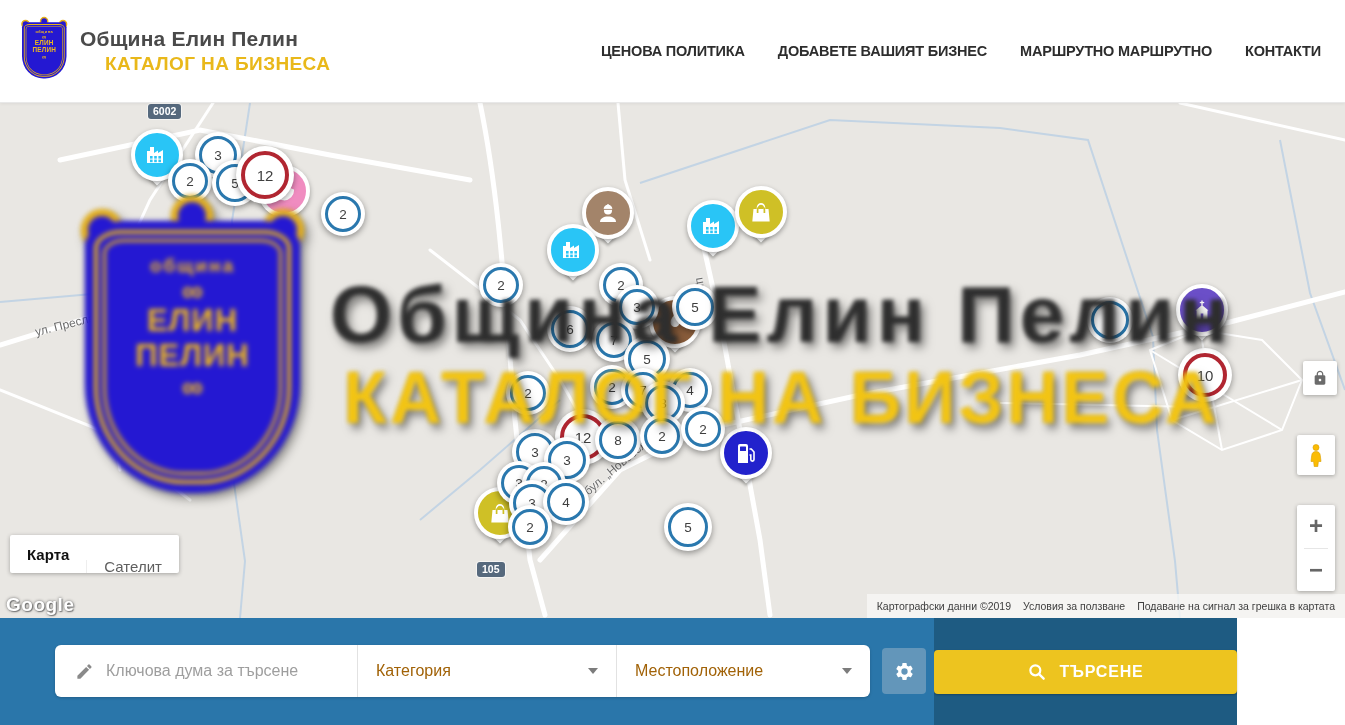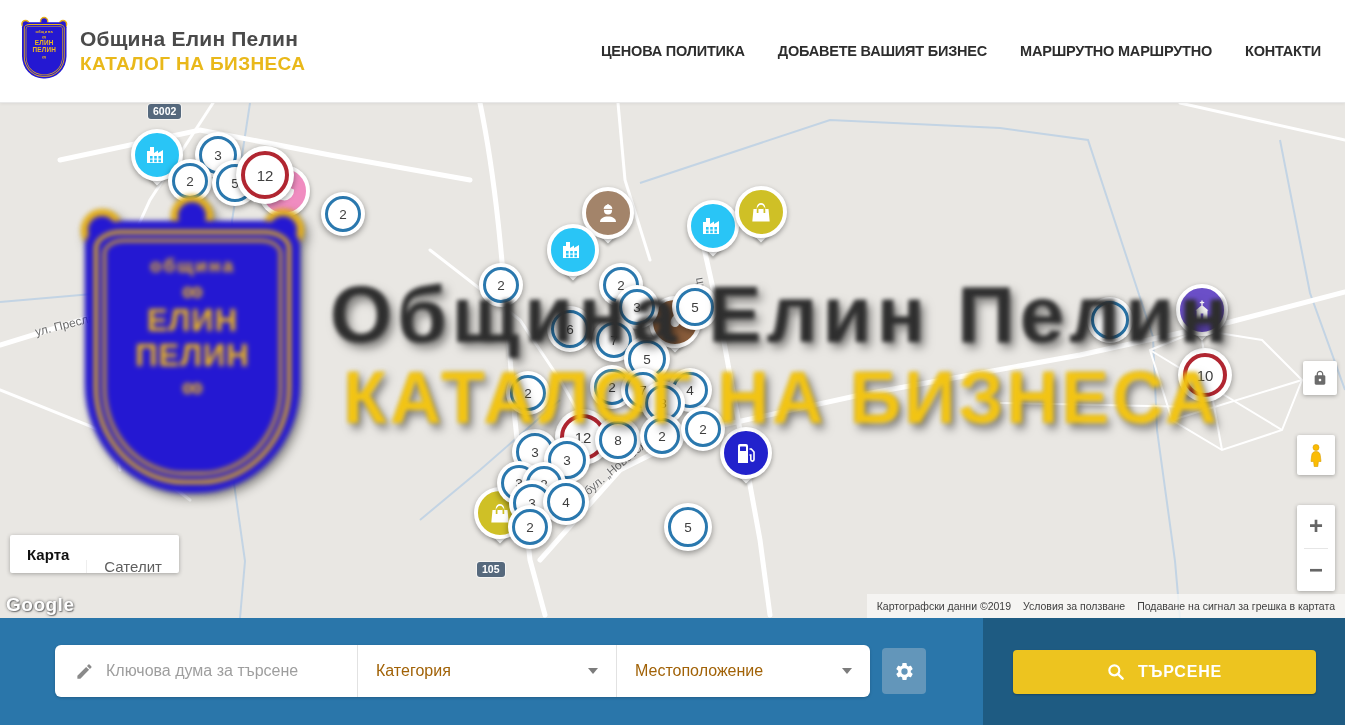--- a/index.html
+++ b/index.html
@@ -5,21 +5,21 @@
   * { margin:0; padding:0; box-sizing:border-box; }
   html,body { width:1345px; height:725px; overflow:hidden; font-family:"Liberation Sans", sans-serif; background:#fff; }
   .app { position:relative; width:1345px; height:725px; }
 
   
   header { position:absolute; top:0; left:0; width:100%; height:103px; background:#fff;
            border-bottom:1px solid #e8e8e8; box-shadow:0 1px 3px rgba(0,0,0,.06); z-index:30;
            display:flex; align-items:center; justify-content:space-between; padding:0 24px 0 22px; }
   .brand { display:flex; align-items:center; gap:10px; }
   .brand-text .t1 { font-size:21px; font-weight:bold; color:#4a4a4a; letter-spacing:.2px; }
-  .brand-text .t2 { font-size:19px; font-weight:bold; color:#e9b81a; letter-spacing:.4px; margin-top:2px; }
+  .brand-text .t2 { font-size:19px; font-weight:bold; color:#e9b81a; letter-spacing:.4px; margin-top:2px;margin-left:25px; }
   nav { display:flex; gap:33px; }
   .nav-item { font-size:14.5px; font-weight:bold; color:#2d2d2d; letter-spacing:-0.2px; text-decoration:none; cursor:pointer; white-space:nowrap; }
 
   
   .shield-box-sm { position:relative; width:48px; height:60px; }
   .shield-box-sm .shield { transform:scale(.207); transform-origin:0 0; }
   .shield { position:relative; width:215px; height:278px; }
   .curl { position:absolute; width:42px; height:42px; border-radius:50%; background:#2418d2; border:7px solid #e8b218; z-index:1; }
   .curl-l { left:-4px; top:-6px; } .curl-c { left:86px; top:-20px; } .curl-r { right:-4px; top:-6px; }
   .shield-body { position:absolute; inset:6px 0 0 0; background:#2418d2; z-index:2;
@@ -78,21 +78,21 @@
   .ctrl { position:absolute; background:#fff; box-shadow:0 1px 4px rgba(0,0,0,.3); border-radius:2px; z-index:10;
           display:flex; align-items:center; justify-content:center; cursor:pointer; }
   .lock-btn  { right:8px;  top:258px; width:34px; height:34px; }
   .pegman-btn{ right:10px; top:332px; width:38px; height:40px; }
   .zoomctl   { right:10px; top:402px; width:38px; height:86px; flex-direction:column; }
   .zoomctl .zbtn { width:100%; height:43px; display:flex; align-items:center; justify-content:center;
                    font-size:24px; font-weight:bold; color:#666; cursor:pointer; }
   .zoomctl .zsep { width:24px; height:1px; background:#e6e6e6; }
 
   
-  .bottombar { position:absolute; left:0; top:618px; width:1345px; height:107px; display:flex; z-index:30; }
+  .bottombar { position:absolute; left:0; top:618px; width:1237px; height:107px; display:flex; z-index:30; }
   .bar-left { width:983px; height:100%; background:#2a76aa; position:relative; }
   .bar-right { flex:1; height:100%; background:#1e5b82; display:flex; align-items:center; justify-content:center; }
   .search-panel { position:absolute; left:55px; top:27px; width:815px; height:52px; background:#fff; border-radius:6px;
                   display:flex; align-items:stretch; box-shadow:0 1px 3px rgba(0,0,0,.2); }
   .sp-icon { display:flex; align-items:center; padding-left:20px; padding-right:2px; }
   .kw-input { border:none; outline:none; flex:1; font-size:16px; color:#555; padding:0 10px; font-family:inherit;
               border-radius:6px; min-width:0; }
   .kw-input::placeholder { color:#9e9e9e; }
   .sp-sep { width:1px; background:#e2e2e2; }
   .sp-select { display:flex; align-items:center; justify-content:space-between; cursor:pointer; padding:0 18px 0 18px; }

